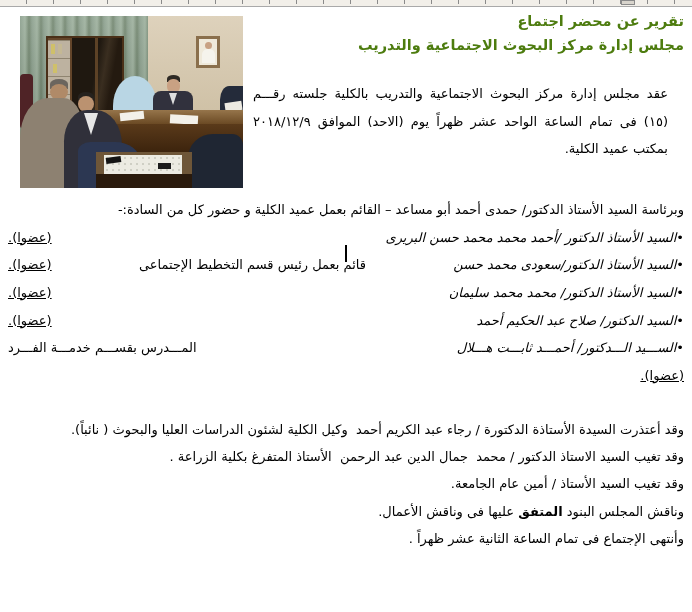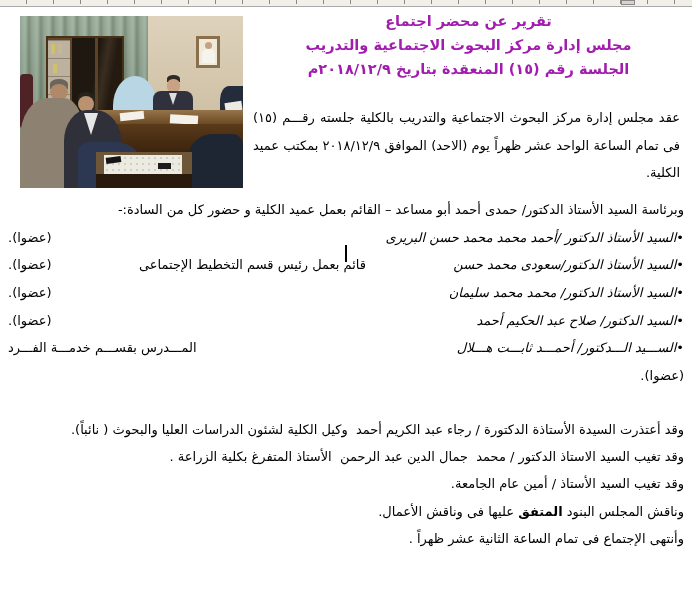--- a/index.html
+++ b/index.html
@@ -8,28 +8,28 @@
     font-family:"DejaVu Sans",sans-serif;color:#000;
   }
   
   .ruler{position:relative;height:6px;background:#f2efe9;border-bottom:1px solid #a9a9a9;}
   .ruler-ticks{position:absolute;left:0;top:0;width:100%;height:4px;
     background:repeating-linear-gradient(90deg,transparent 0 26px,#8a8a8a 26px 27px);}
   .ruler-marker{position:absolute;left:621px;top:0;width:14px;height:5px;
     background:#d8d4cc;border:1px solid #8a8a8a;box-sizing:border-box;}
   
   .doc{direction:rtl;padding:0 8px;font-size:13px;}
-  .title-block{margin-top:2px;text-align:center;font-weight:bold;font-size:14.5px;
-    line-height:24px;color:#a21caf;}
-  .intro{margin:23px 4px 0 0;line-height:27.5px;text-align:justify;}
+  .title-block{margin-top:2px;text-align:right;font-weight:bold;font-size:14.5px;
+    line-height:24px;color:#4d7c0f;}
+  .intro{margin:23px 16px 0 0;line-height:27.5px;text-align:justify;}
   .chairman{clear:both;margin:0;line-height:27.5px;}
   .member-row{display:flex;justify-content:space-between;align-items:baseline;line-height:27.7px;}
   .member-row .m-name{white-space:nowrap;font-style:italic;}
   .member-row .m-role{white-space:nowrap;}
-  .member-row .m-status{white-space:nowrap;}
+  .member-row .m-status{white-space:nowrap;text-decoration:underline;}
   .closing p{margin:0;line-height:27.3px;}
   .closing .first{margin-top:26px;}
   
   .caret{position:absolute;left:345px;top:245px;width:2px;height:17px;background:#000;}
   
   .photo{float:left;width:223px;height:172px;margin:7px 10px 8px 12px;
     position:relative;overflow:hidden;direction:ltr;background:#7e9480;}
   .photo div{position:absolute;}
   .p-curtain{left:0;top:0;width:100%;height:100%;
     background:repeating-linear-gradient(90deg,#7e9480 0px,#93a893 5px,#62785f 9px,#7e9480 12px);}
@@ -130,21 +130,20 @@
     <div class="p-ctable"></div>
     <div class="p-lace"></div>
     <div class="p-item1"></div>
     <div class="p-item2"></div>
     <div class="p-ctable-front"></div>
   </div>
 
   <div class="title-block">
     <div>تقرير عن محضر اجتماع</div>
     <div>مجلس إدارة مركز البحوث الاجتماعية والتدريب</div>
-    <div>الجلسة رقم (١٥) المنعقدة بتاريخ ٢٠١٨/١٢/٩م</div>
   </div>
 
   <p class="intro">عقد مجلس إدارة مركز البحوث الاجتماعية والتدريب بالكلية جلسته رقـــم (١٥) فى تمام الساعة الواحد عشر ظهراً يوم (الاحد) الموافق ٢٠١٨/١٢/٩ بمكتب عميد الكلية.</p>
 
   <p class="chairman">وبرئاسة السيد الأستاذ الدكتور/ حمدى أحمد أبو مساعد – القائم بعمل عميد الكلية و حضور كل من السادة:-</p>
 
   <div>
     <div class="member-row">
       <span class="m-name">•السيد الأستاذ الدكتور /أحمد محمد محمد حسن البريرى</span>
       <span class="m-status">(عضوا).</span>

